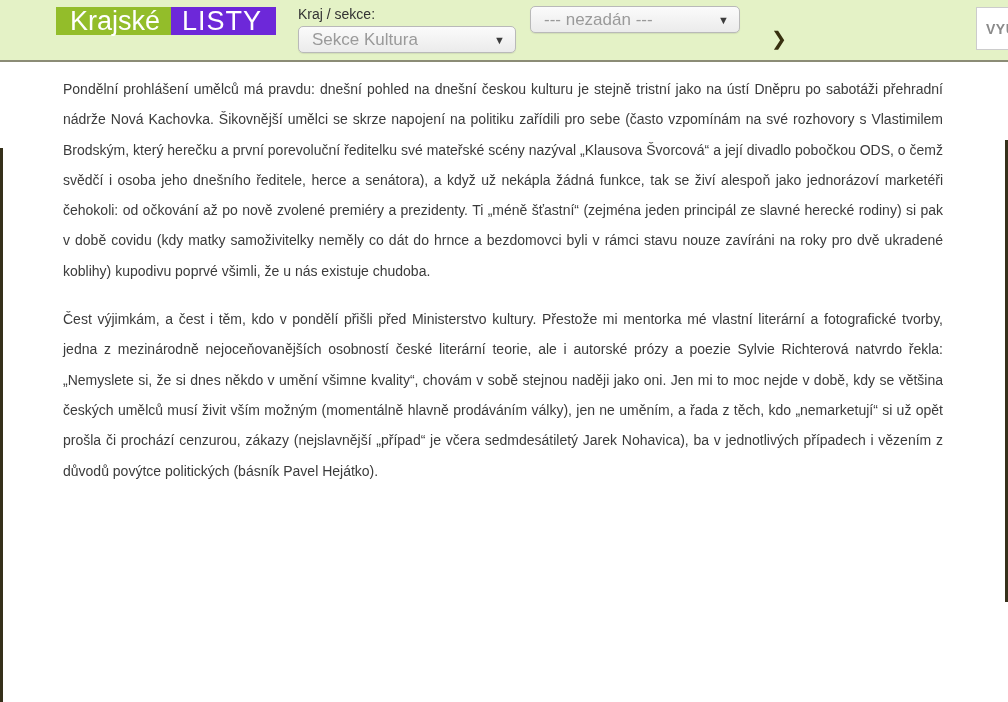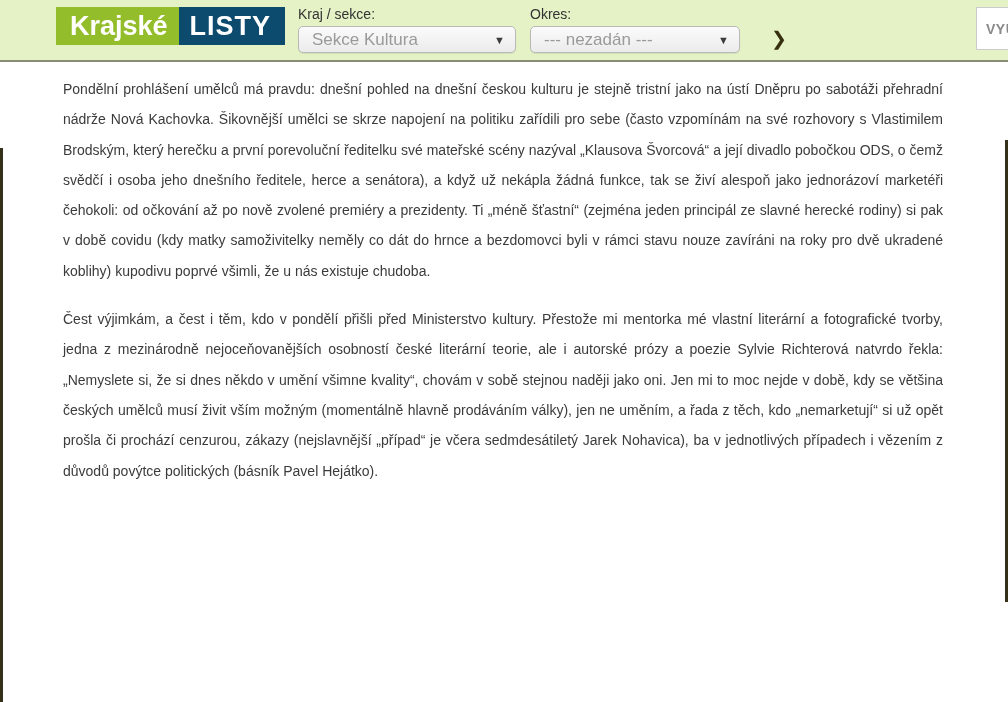--- a/index.html
+++ b/index.html
@@ -14,30 +14,30 @@
 
   
   .top-bar {
     position: relative;
     width: 100%; height: 62px;
     background: #e4f2c6;
     border-bottom: 2px solid #8b8c76;
   }
   .logo {
     position: absolute; left: 48px; top: 7px;
-    height: 38px; display: flex; cursor: pointer;
-    font-weight: bold; font-size: 27px; color: #ffffff; padding-left: 8px;
+    height: 28px; display: flex; cursor: pointer;
+    font-weight: normal; font-size: 27px; color: #ffffff; padding-left: 8px;
   }
   .logo-left {
     background: #93bd2a;
     display: flex; align-items: center;
     padding: 0 11px 0 14px;
   }
   .logo-right {
-    background: #0c4a6e;
+    background: #6d28d9;
     display: flex; align-items: center;
     padding: 0 14px 0 11px;
     letter-spacing: 1px;
   }
   .filter-group { position: absolute; top: 6px; }
   .filter-group .flabel {
     display: block;
     font-size: 14px; color: #333333;
     margin-bottom: 4px;
   }
@@ -120,21 +120,20 @@
 
     <div class="filter-group region-group">
       <span class="flabel">Kraj / sekce:</span>
       <div class="select">
         <span class="select-value">Sekce Kultura</span>
         <span class="select-arrow">▼</span>
       </div>
     </div>
 
     <div class="filter-group district-group">
-      <span class="flabel">Okres:</span>
       <div class="select">
         <span class="select-value">--- nezadán ---</span>
         <span class="select-arrow">▼</span>
       </div>
     </div>
 
     <div class="next-btn">
       <span>❯</span>
     </div>
 

